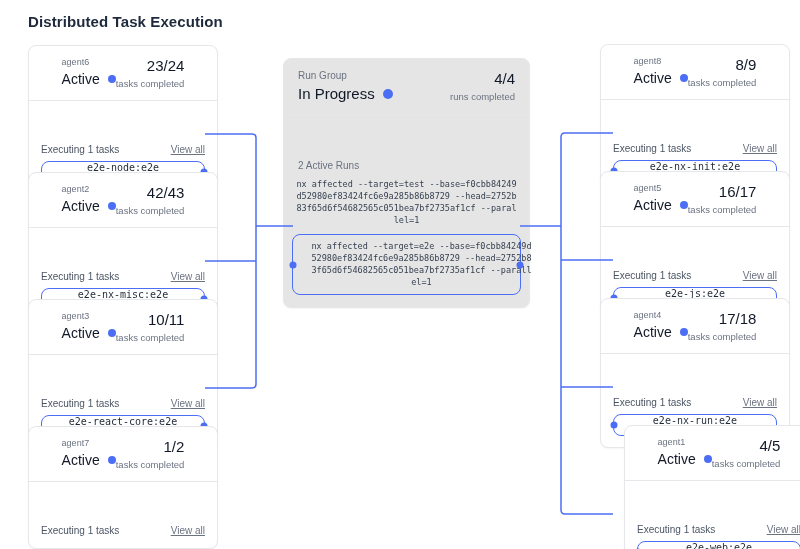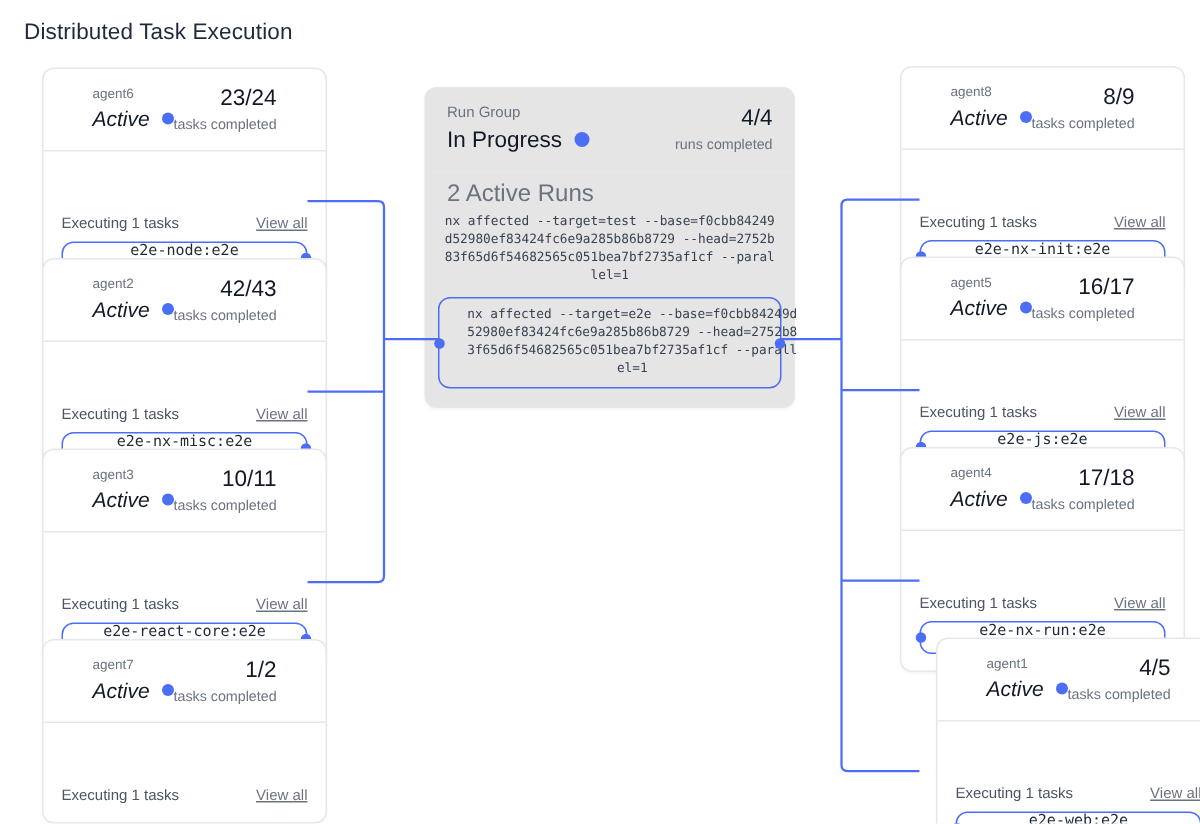--- a/index.html
+++ b/index.html
@@ -3,33 +3,33 @@
 <meta charset="utf-8">
 <style>
   html,body{margin:0;padding:0;}
   body{
     width:800px;height:549px;position:relative;overflow:hidden;
     background:#ffffff;
     font-family:"Liberation Sans",sans-serif;
     color:#111827;
   }
   .page-title{
-    position:absolute;left:16px;top:13px;
-    font-size:15px;font-weight:400;color:#1e293b;letter-spacing:.1px;
+    position:absolute;left:28px;top:13px;
+    font-size:15px;font-weight:700;color:#1e293b;letter-spacing:.1px;
   }
   
   .card{
     position:absolute;width:190px;background:#fff;
     border:1px solid #e5e7eb;border-radius:8px;
     box-shadow:0 1px 2px rgba(0,0,0,.04);
     box-sizing:border-box;z-index:2;
   }
   .card-head{display:flex;justify-content:center;padding:11px 14px 10px 14px;}
   .agent-name{font-size:9px;line-height:11px;color:#6b7280;}
-  .status-row{font-size:14px;line-height:19px;margin-top:2px;color:#111827;white-space:nowrap;font-style:italic;}
+  .status-row{font-size:14px;line-height:19px;margin-top:2px;color:#111827;white-space:nowrap;}
   .status-dot{display:inline-block;width:8px;height:8px;border-radius:50%;background:#4c6ef5;margin-left:8px;vertical-align:1px;}
   .head-right{text-align:right;}
   .count{font-size:15px;line-height:17px;color:#111827;}
   .caption{font-size:9.5px;line-height:12px;color:#6b7280;margin-top:4px;white-space:nowrap;}
   .card-foot{border-top:1px solid #e5e7eb;padding:7px 12px 11px 12px;}
   .foot-row{display:flex;justify-content:space-between;font-size:10px;line-height:12px;margin-top:36px;}
   .exec-label{color:#4b5563;}
   .view-all{color:#6b7280;text-decoration:underline;cursor:pointer;}
   .chip{
     position:relative;margin-top:5px;height:22px;box-sizing:border-box;
@@ -43,21 +43,21 @@
   .conn-dot.left{left:0;transform:translate(-50%,-50%);}
   
   .center-card{position:absolute;left:283px;top:58px;width:247px;background:#e5e5e5;
     border:1px solid #e5e7eb;border-radius:8px;box-shadow:0 1px 2px rgba(0,0,0,.04);
     box-sizing:border-box;z-index:2;}
   .rg-head{display:flex;justify-content:space-between;padding:11px 14px 10px 14px;}
   .rg-label{font-size:10px;line-height:12px;color:#6b7280;}
   .rg-status{font-size:15px;line-height:20px;margin-top:2px;color:#111827;white-space:nowrap;}
   .rg-dot{display:inline-block;width:10px;height:10px;border-radius:50%;background:#4c6ef5;margin-left:8px;vertical-align:0px;}
   .rg-body{border-top:1px solid #e5e7eb;padding:9px 8px 12px 8px;}
-  .active-runs{font-size:16px;line-height:12px;color:#6b7280;margin-left:6px;}
+  .active-runs{font-size:10px;line-height:12px;color:#6b7280;margin-left:6px;margin-top:36px;}
   .cmd{
     width:221px;margin:6px auto 0 auto;
     font-family:"DejaVu Sans Mono",monospace;font-size:8.5px;line-height:12px;
     color:#374151;text-align:center;word-break:break-all;
   }
   .cmd-box{position:relative;margin-top:8px;border:1.5px solid #4c6ef5;border-radius:8px;padding:5px 2px 6px 18px;}
   .cmd-box .cmd{margin-top:0;}
   
   #connectors{position:absolute;left:0;top:0;z-index:4;pointer-events:none;}
 </style>

